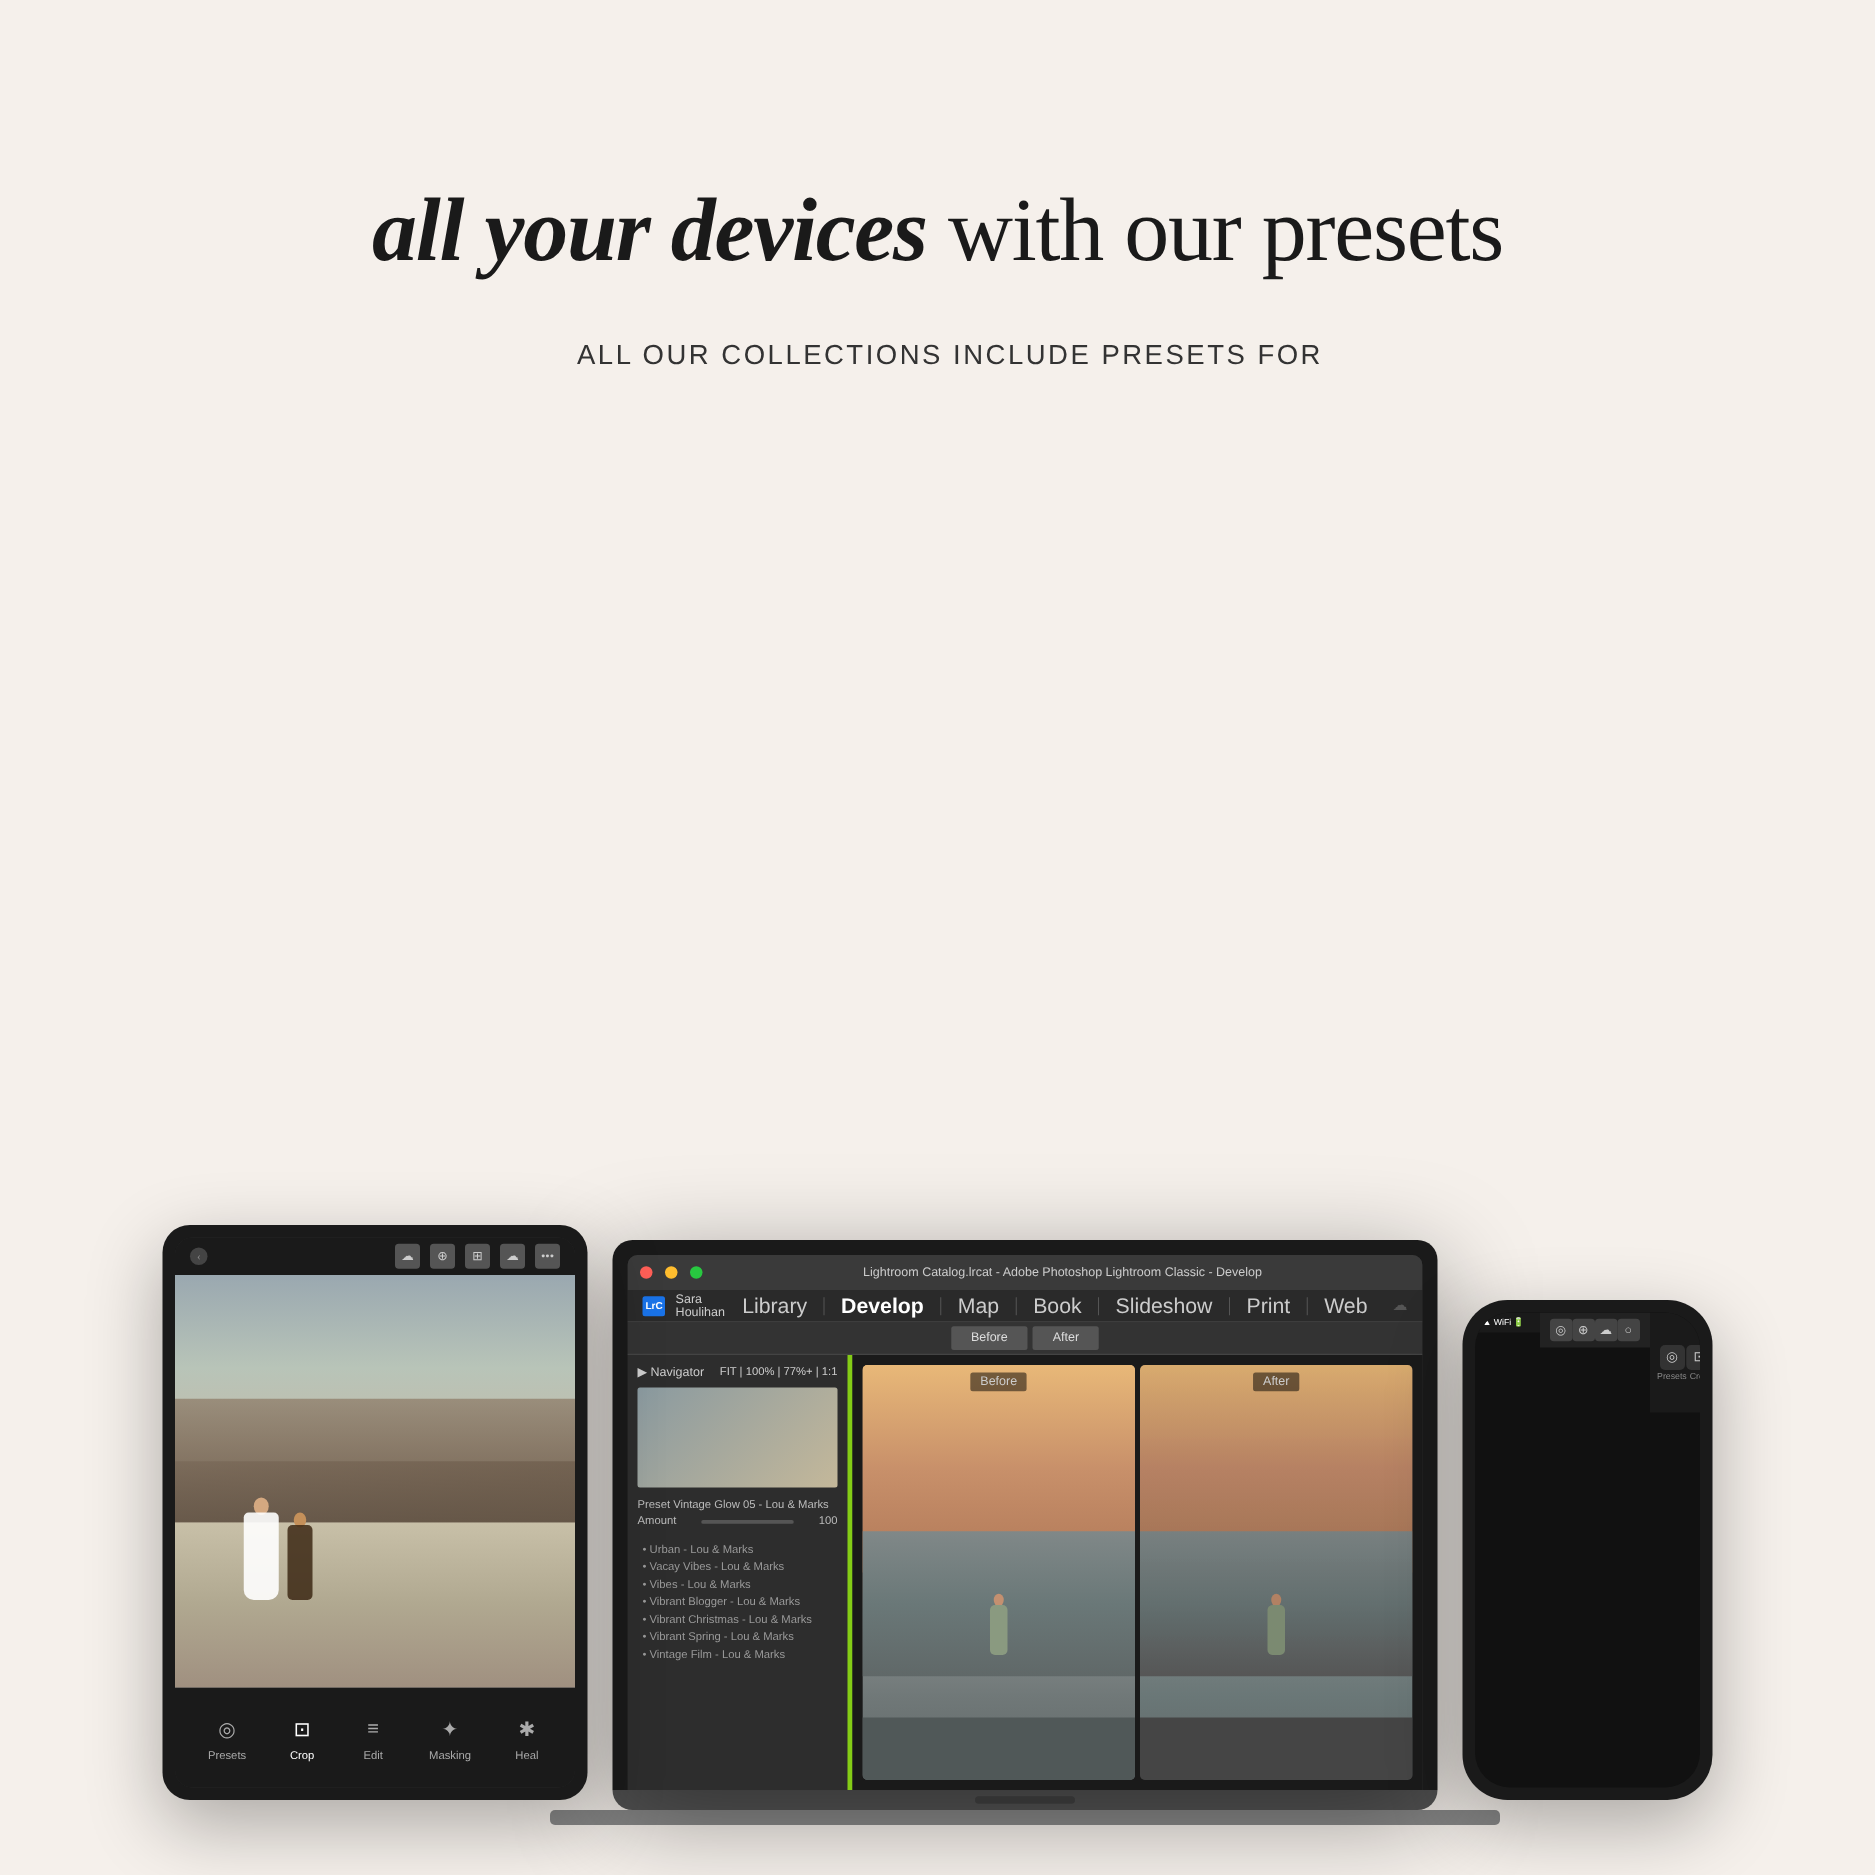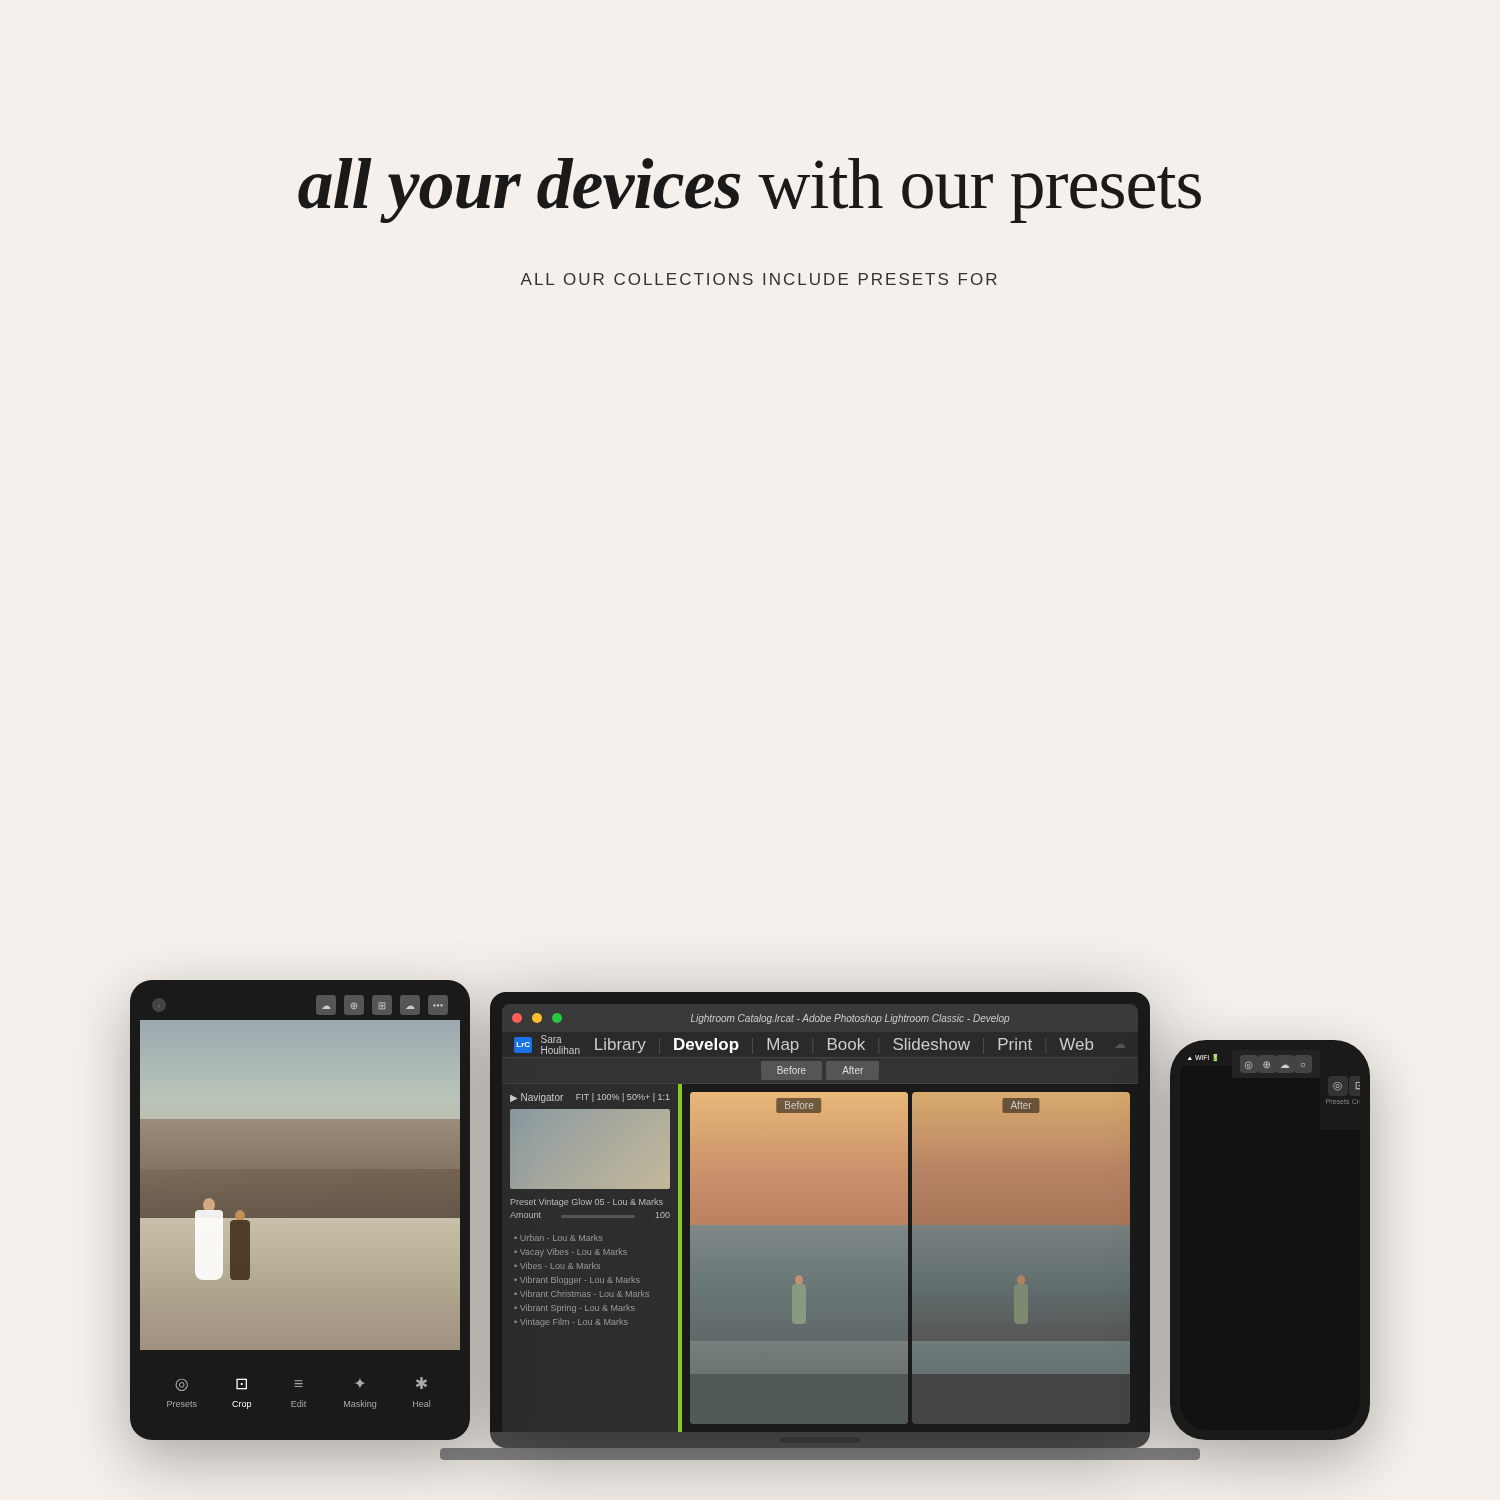--- a/index.html
+++ b/index.html
@@ -36,21 +36,21 @@
     }
 
     .headline em {
       font-style: italic;
       font-weight: 700;
     }
 
     .subheadline {
       text-align: center;
       font-family: Arial, Helvetica, sans-serif;
-      font-size: 17px;
+      font-size: 22px;
       font-weight: 400;
       color: #333;
       letter-spacing: 2px;
       text-transform: uppercase;
       line-height: 1.6;
       margin-bottom: 60px;
       margin-left: 20px;
     }
 
     .devices-container {
@@ -202,21 +202,20 @@
     }
 
     .laptop-titlebar {
       height: 28px;
       background: #3a3a3a;
       display: flex;
       align-items: center;
       padding: 0 10px;
       gap: 10px;
       flex-shrink: 0;
-      font-style: italic;
     }
 
     .traffic-light {
       width: 10px;
       height: 10px;
       border-radius: 50%;
     }
 
     .tl-red { background: #ff5f57; }
     .tl-yellow { background: #ffbd2e; }
@@ -703,21 +702,21 @@
           <div class="laptop-toolbar">
             <div class="lr-tool-btn">Before</div>
             <div class="lr-tool-btn">After</div>
           </div>
 
           <div class="laptop-main">
 
             <div class="lr-sidebar">
               <div class="lr-navigator-title">
                 ▶ <span>Navigator</span>
-                <span style="float:right;font-size:9px;">FIT | 100% | 50%+ | 1:1</span>
+                <span style="float:right;font-size:9px;">FIT | 100% | 77%+ | 1:1</span>
               </div>
               <div class="lr-navigator-thumb"></div>
               <div class="lr-preset-label">Preset  Vintage Glow 05 - Lou &amp; Marks</div>
               <div style="display:flex;align-items:center;gap:20px;margin-bottom:8px;">
                 <span class="lr-preset-label">Amount</span>
                 <div style="flex:1;height:3px;background:#555;border-radius:2px;"></div>
                 <span class="lr-preset-label">100</span>
               </div>
               <div id="preset-list">
                   <div class="lr-preset-item">• Urban - Lou &amp; Marks</div>

